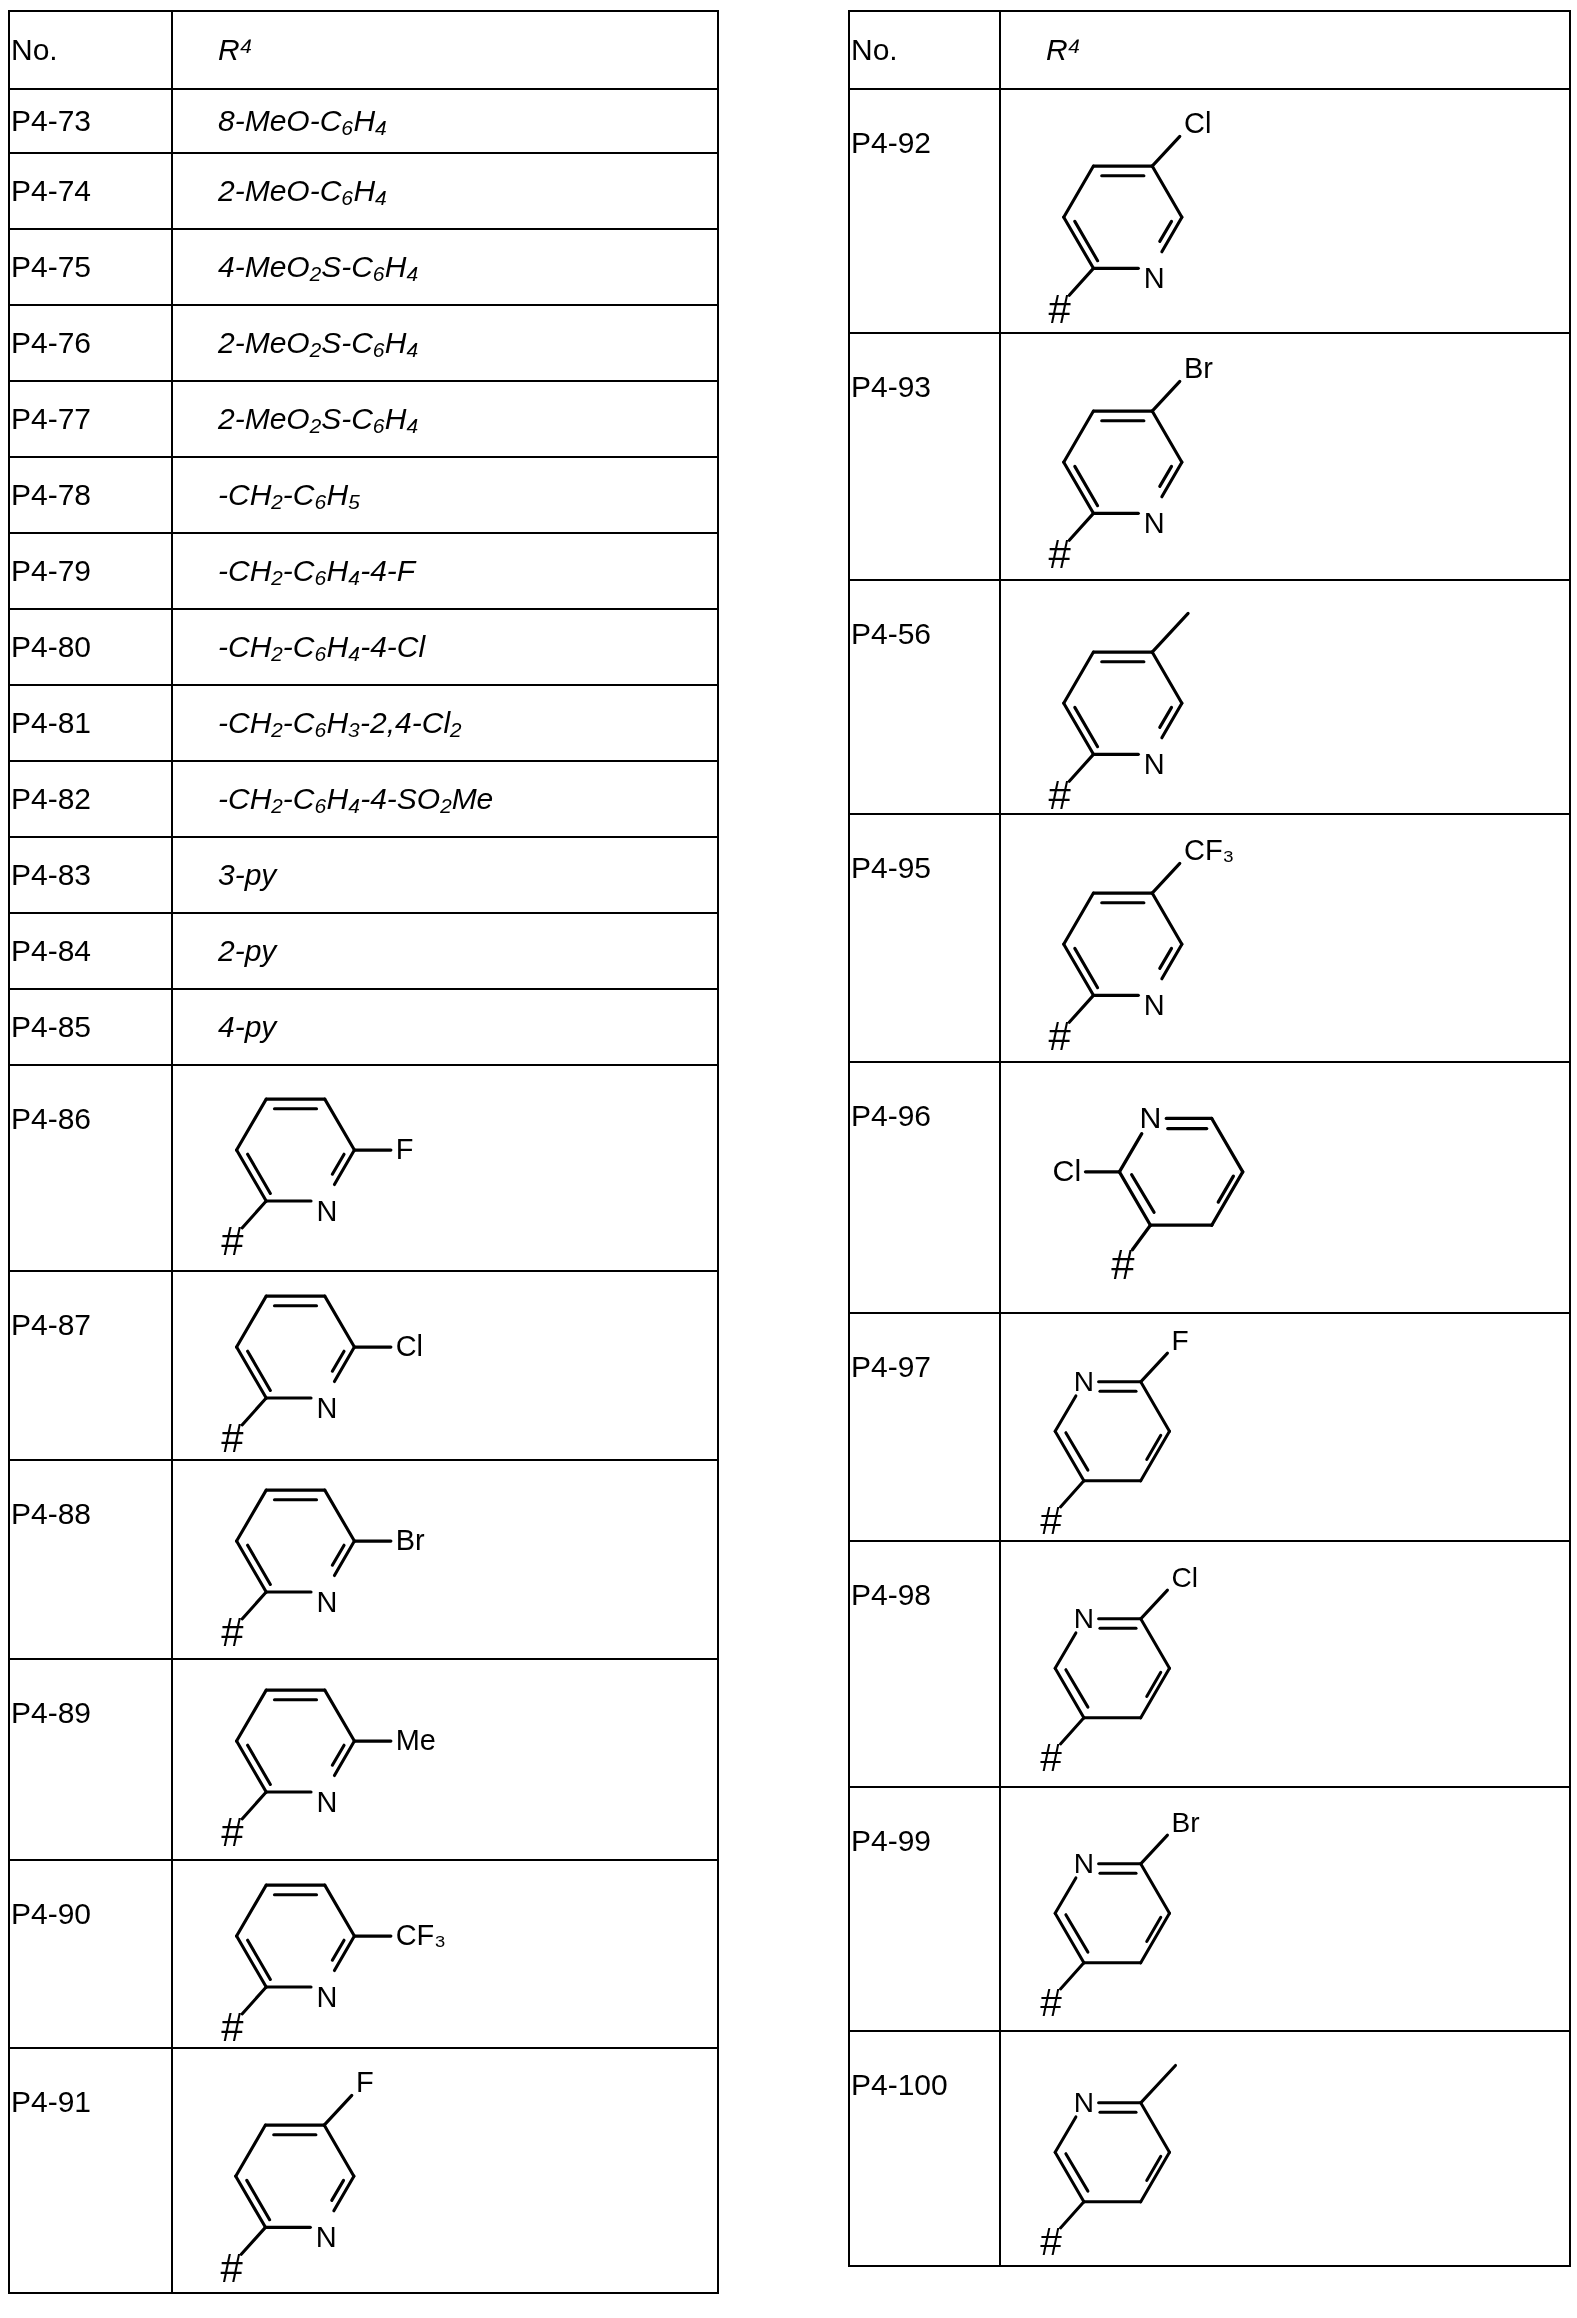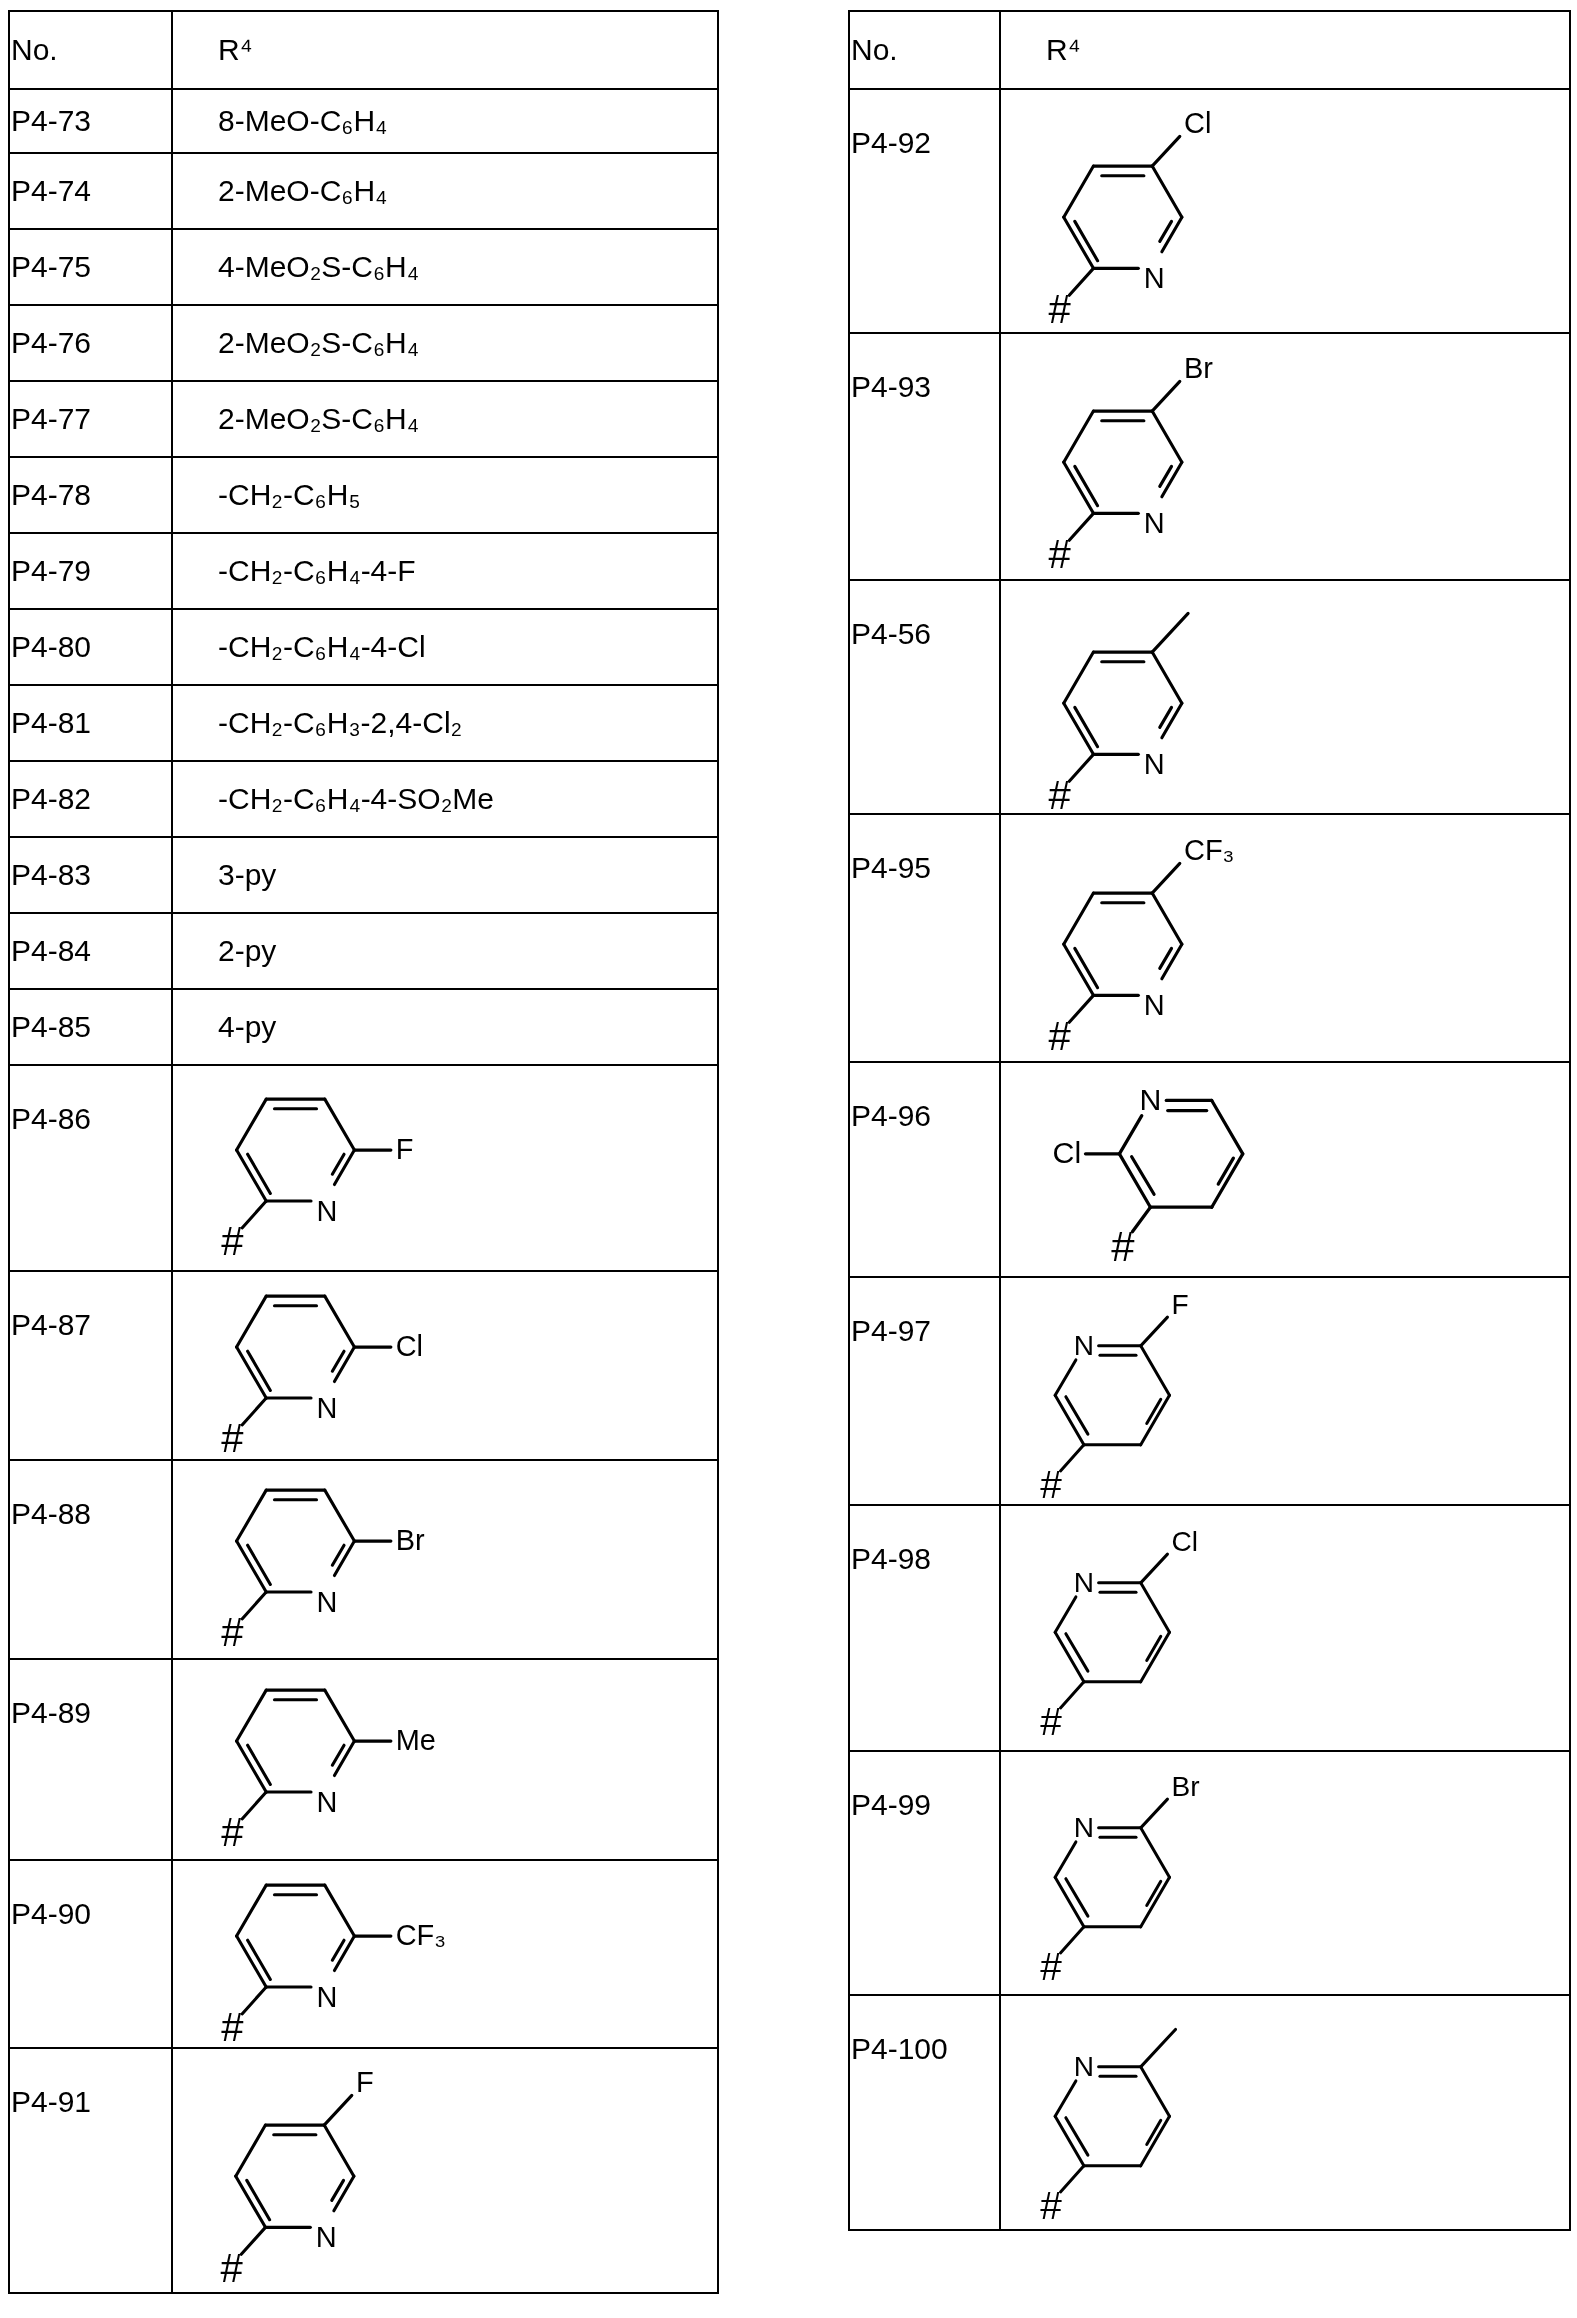--- a/index.html
+++ b/index.html
@@ -3,21 +3,21 @@
 <meta charset="utf-8">
 <style>
   html,body{margin:0;padding:0;background:#fff;}
   .page{
     position:relative;width:1577px;height:2319px;background:#ffffff;
     font-family:"Liberation Sans",sans-serif;color:#000;
   }
   table{border-collapse:collapse;position:absolute;table-layout:fixed;background:#fff;}
   td{border:2.4px solid #000;font-size:30px;color:#000;vertical-align:middle;}
   td.no{}
-  td.r4{padding-left:45px;}
+  td.r4{padding-left:45px;font-style:italic;}
   td.top{vertical-align:top;padding-top:36px;}
   td.r4s{vertical-align:middle;padding:0;}
   .struct{display:block;}
   .struct line{stroke:#000;stroke-width:4.5;fill:none;stroke-linecap:round;}
   .atom{font-size:42px;fill:#000;font-family:"Liberation Sans",sans-serif;}
   .hash{font-size:58px;fill:#000;font-family:"Liberation Sans",sans-serif;}
   .sA{height:186px;margin-left:14.4px;}
   .sB{height:228px;margin-left:13px;}
   .sC{height:202px;margin-left:34px;}
   .sD{height:224px;margin-left:6.4px;}
@@ -336,21 +336,21 @@
                 <line x1="72" y1="174" x2="115" y2="100"></line>
             <line x1="115" y1="248" x2="80" y2="287"></line>
           </g>
           <text class="atom" x="203" y="277" text-anchor="middle">N</text>
           <text class="atom" x="246" y="52">CF₃</text>
           <text class="hash" x="66" y="327" text-anchor="middle">#</text>
         </svg>
       </td>
     </tr>
 
-    <tr style="height:215px">
+    <tr style="height:251px">
       <td class="no top">P4-96</td>
       <td class="r4s">
         <svg class="struct sC" viewBox="0 0 420 280" style="font-size:38px">
           <g>
             <line x1="182" y1="45" x2="245" y2="45"></line>
                 <line x1="184" y1="59" x2="238" y2="59"></line>
             <line x1="245" y1="45" x2="288" y2="119"></line>
             <line x1="288" y1="119" x2="245" y2="193"></line>
                 <line x1="275" y1="125" x2="254" y2="161"></line>
             <line x1="245" y1="193" x2="160" y2="193"></line>

